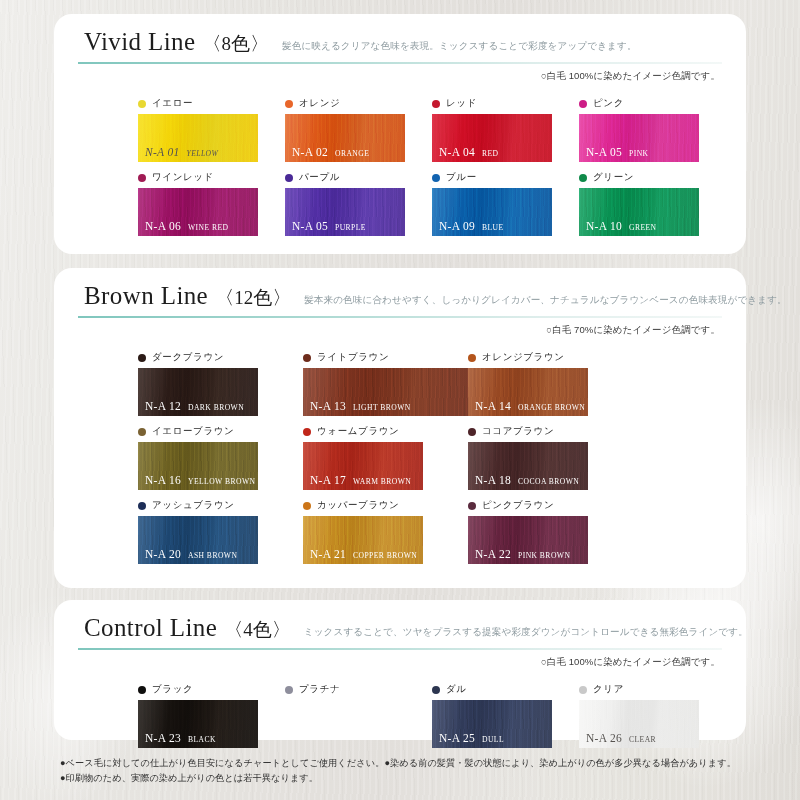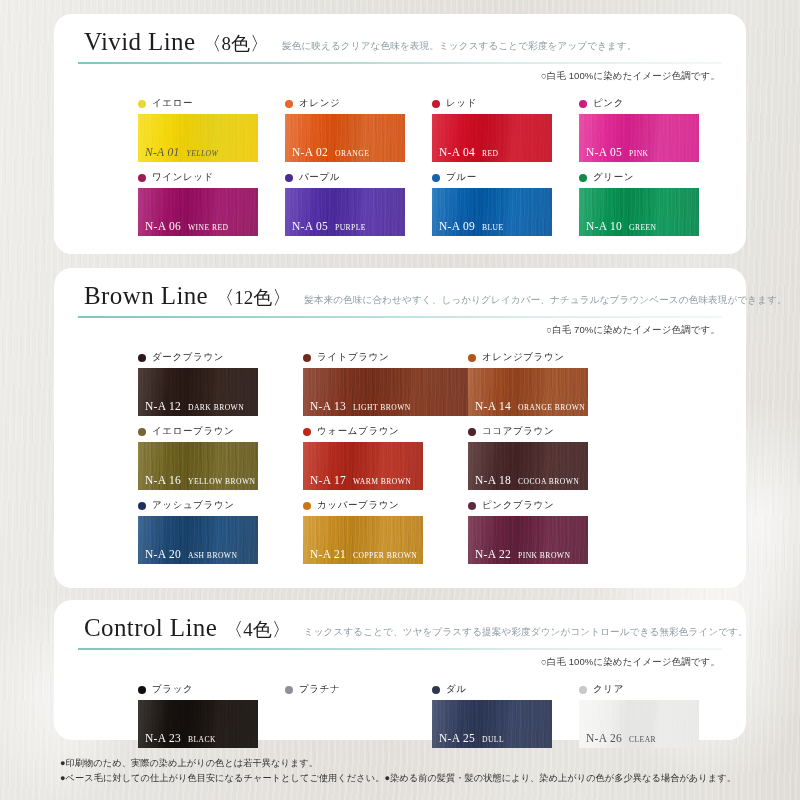--- a/index.html
+++ b/index.html
@@ -443,17 +443,17 @@
                   <span class="en">CLEAR</span>
                 </div>
               </div>
             </div>
           </div>
         </div>
     </div>
   </section>
 
   <div id="footnotes">
+    <div class="fn">●ベース毛に対しての仕上がり色目安になるチャートとしてご使用ください。●染める前の髪質・髪の状態により、染め上がりの色が多少異なる場合があります。</div>
     <div class="fn">●印刷物のため、実際の染め上がりの色とは若干異なります。</div>
-    <div class="fn">●ベース毛に対しての仕上がり色目安になるチャートとしてご使用ください。●染める前の髪質・髪の状態により、染め上がりの色が多少異なる場合があります。</div>
   </div>
 
 </div>
 
 </body></html>

